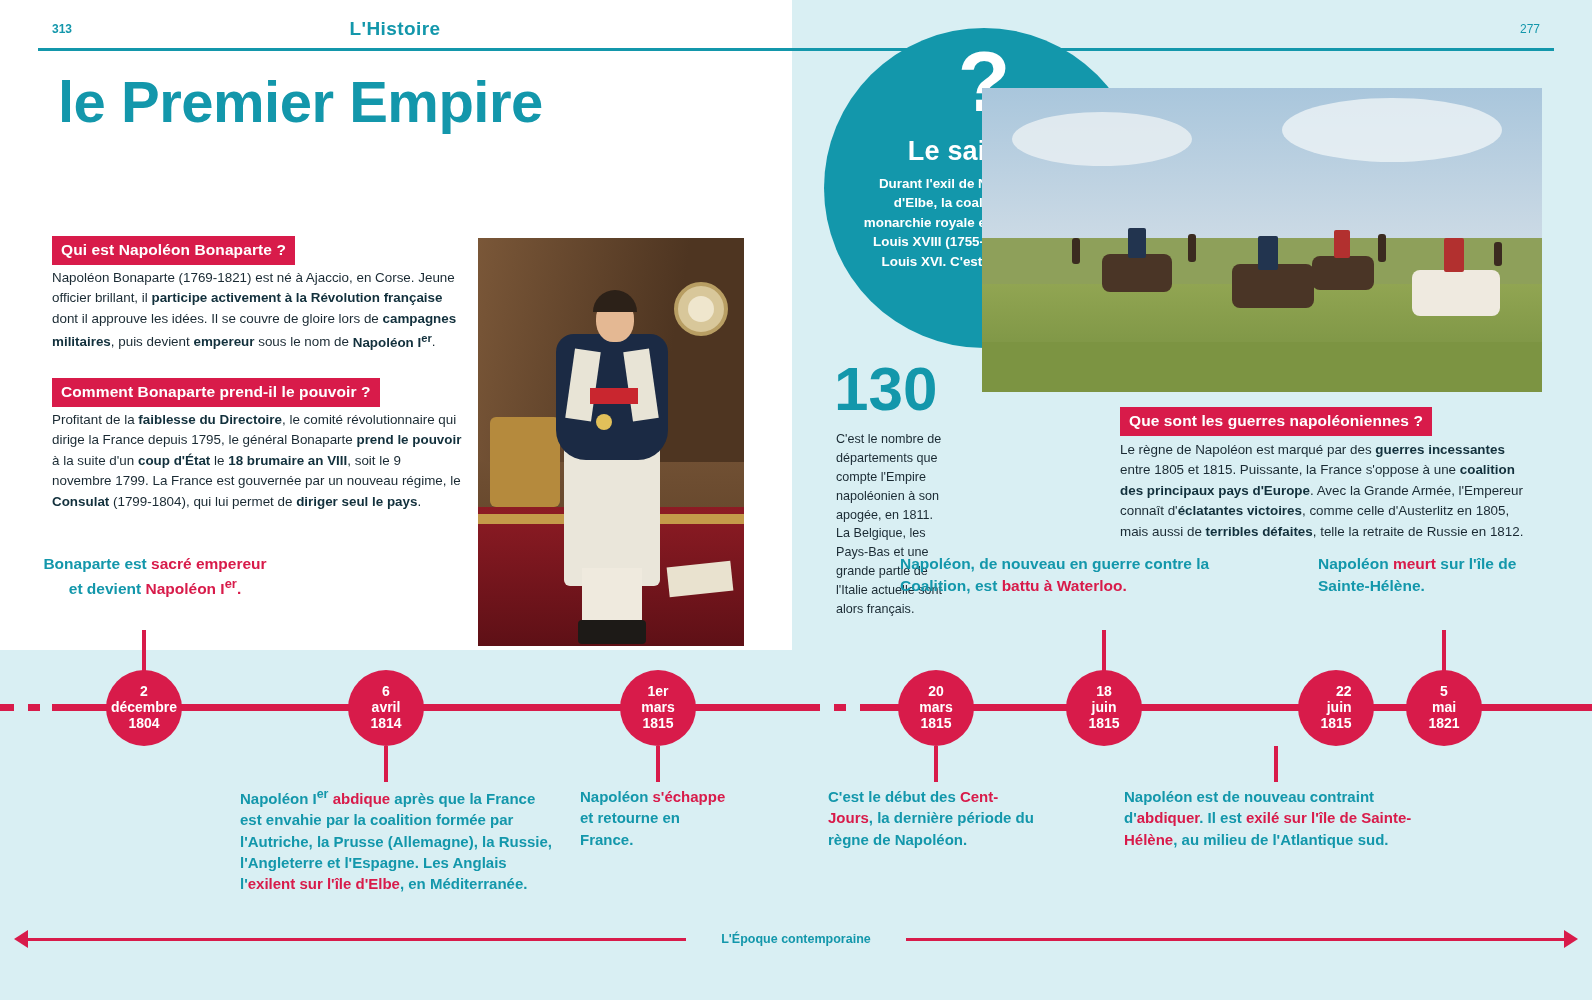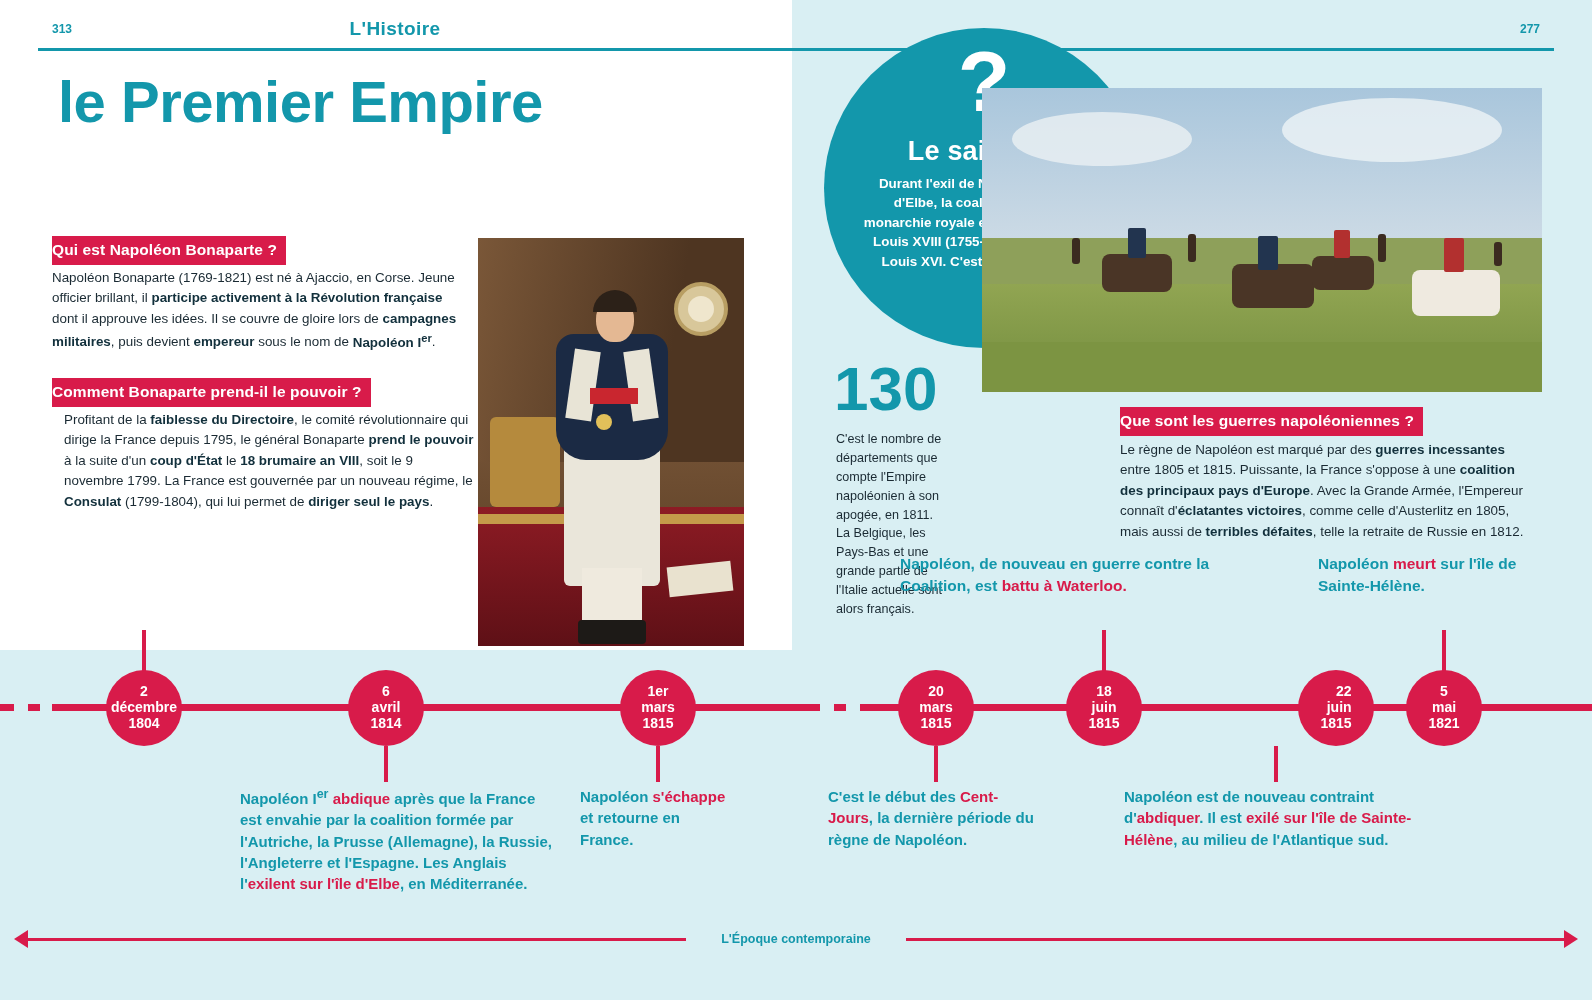--- a/index.html
+++ b/index.html
@@ -21,46 +21,46 @@
   .bg-bottom { position:absolute; left:0; top:650px; width:1592px; height:350px; background:#d9eff3; }
 
   
   .hdr-rule { position:absolute; left:38px; top:48px; width:1516px; height:3px; background:#1397ab; }
   .hdr-title {
     position:absolute; top:18px; left:0; width:790px;
     text-align:center; font-size:19px; font-weight:bold; color:#1397ab;
     letter-spacing:.4px;
   }
   .pg-left { position:absolute; left:52px; top:22px; font-size:12px; font-weight:bold; color:#1397ab; }
-  .pg-right { position:absolute; right:52px; top:22px; font-size:12px; font-weight:bold; color:#1397ab; }
+  .pg-right { position:absolute; right:52px; top:22px; font-size:12px; font-weight:normal; color:#1397ab; }
 
   
   .maintitle {
     position:absolute; left:58px; top:72px; width:700px;
     font-size:58px; line-height:1.02; font-weight:bold; color:#1397ab;
     letter-spacing:-.5px;
   }
   .maintitle span { display:block; }
 
   
   .chip {
     display:inline-block; background:#d81b4a; color:#ffffff;
-    font-size:15.5px; font-weight:bold; padding:5px 9px 6px 0;
+    font-size:15.5px; font-weight:bold; padding:5px 9px 6px 9px;
     letter-spacing:.1px;
   }
   .q1 { position:absolute; left:52px; top:236px; }
   .q2 { position:absolute; left:52px; top:378px; }
   .q3 { position:absolute; left:1120px; top:407px; }
 
   .para {
     position:absolute; font-size:13.4px; line-height:1.52; color:#1a2a33;
   }
   .para b { color:#12303c; }
   .p1 { left:52px; top:268px; width:412px; }
-  .p2 { left:64px; top:410px; width:412px; }
+  .p2 { left:52px; top:410px; width:412px; }
   .p3 { left:1120px; top:440px; width:418px; }
 
   
   .portrait {
     position:absolute; left:478px; top:238px; width:266px; height:408px;
     overflow:hidden; background:#6b4a2e;
     border:0;
   }
   .portrait .sky { position:absolute; inset:0; background:
       linear-gradient(180deg,#5e4530 0%, #7d5a3c 35%, #53381f 100%); }
@@ -270,20 +270,21 @@
     <div class="redcoat" style="left:352px;top:142px;width:16px;height:28px;"></div>
     <div class="rider" style="left:90px;top:150px;width:8px;height:26px;"></div>
     <div class="rider" style="left:206px;top:146px;width:8px;height:28px;"></div>
     <div class="rider" style="left:396px;top:146px;width:8px;height:28px;"></div>
     <div class="rider" style="left:512px;top:154px;width:8px;height:24px;"></div>
   </div>
 
   <div class="chip q3">Que sont les guerres napoléoniennes ?</div>
   <div class="para p3">Le règne de Napoléon est marqué par des <b>guerres incessantes</b> entre 1805 et 1815. Puissante, la France s'oppose à une <b>coalition des principaux pays d'Europe</b>. Avec la Grande Armée, l'Empereur connaît d'<b>éclatantes victoires</b>, comme celle d'Austerlitz en 1805, mais aussi de <b>terribles défaites</b>, telle la retraite de Russie en 1812.</div>
 
+  <div class="call c-sacre">Bonaparte est <span class="pink">sacré empereur</span> et devient <span class="pink">Napoléon I<sup>er</sup>.</span></div>
   <div class="call c-coalition">Napoléon, de nouveau en guerre contre la Coalition, est <span class="pink">battu à Waterloo.</span></div>
   <div class="call c-meurt">Napoléon <span class="pink">meurt</span> sur l'île de Sainte-Hélène.</div>
 
   <div class="tl-line"></div>
   <div class="tl-dash-left" style="left:14px;width:14px;"></div>
   <div class="tl-seg" style="left:40px;width:12px;"></div>
   <div class="tl-seg" style="left:820px;width:14px;"></div>
   <div class="tl-seg" style="left:846px;width:14px;"></div>
 
   <div class="node" style="left:106px;">

